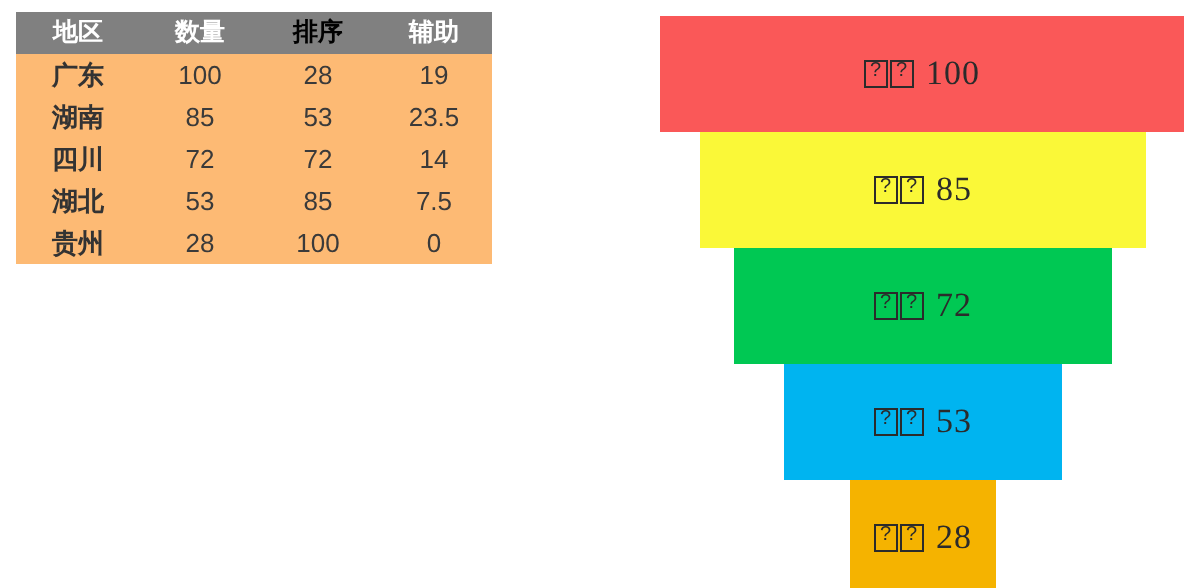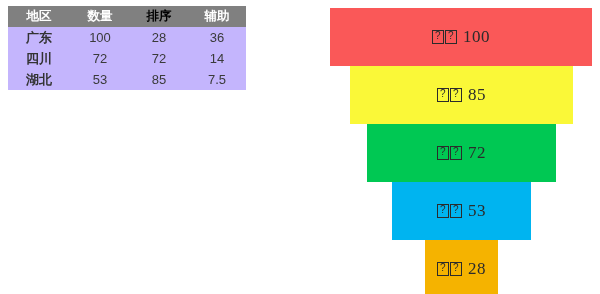--- a/index.html
+++ b/index.html
@@ -58,21 +58,21 @@
 
   table.data-table td {
     color: #3a3a3a;
     font-size: 13px;
     height: 21px;
     line-height: 21px;
     padding: 0;
     text-align: center;
     vertical-align: middle;
     border: none;
-    background: #c4b5fd;
+    background: #fdba74;
   }
 
   table.data-table td.cell-region {
     font-weight: bold;
     color: #333333;
   }
 
   
   #funnel-panel {
     position: absolute;
@@ -145,34 +145,46 @@
           <th class="col-value" style="background: rgb(128, 128, 128); color: rgb(255, 255, 255);">数量</th>
           <th class="col-order" style="background: rgb(128, 128, 128); color: #000000;">排序</th>
           <th class="col-helper" style="background: rgb(128, 128, 128); color: rgb(255, 255, 255);">辅助</th>
         </tr>
       </thead>
       <tbody>
         <tr>
           <td class="cell-region">广东</td>
           <td style="color: rgb(58, 58, 58);">100</td>
           <td style="color: rgb(58, 58, 58);">28</td>
-          <td style="color: rgb(58, 58, 58);">36</td>
+          <td style="color: rgb(58, 58, 58);">19</td>
+        </tr>
+        <tr>
+          <td class="cell-region">湖南</td>
+          <td style="color: rgb(58, 58, 58);">85</td>
+          <td style="color: rgb(58, 58, 58);">53</td>
+          <td style="color: rgb(58, 58, 58);">23.5</td>
         </tr>
         <tr>
           <td class="cell-region">四川</td>
           <td style="color: rgb(58, 58, 58);">72</td>
           <td style="color: rgb(58, 58, 58);">72</td>
           <td style="color: rgb(58, 58, 58);">14</td>
         </tr>
         <tr>
           <td class="cell-region">湖北</td>
           <td style="color: rgb(58, 58, 58);">53</td>
           <td style="color: rgb(58, 58, 58);">85</td>
           <td style="color: rgb(58, 58, 58); margin-top: 35px;">7.5</td>
         </tr>
+        <tr>
+          <td class="cell-region">贵州</td>
+          <td style="color: rgb(58, 58, 58);">28</td>
+          <td style="color: rgb(58, 58, 58);">100</td>
+          <td style="color: rgb(58, 58, 58);">0</td>
+        </tr>
       </tbody>
     </table>
   </div>
 
   <div id="funnel-panel">
 
     <div class="funnel-row">
       <div class="funnel-bar" style="background: rgb(250, 88, 88); width: 262px; left: 0px;">
         <span class="funnel-label"><span class="tofu-pair"><span class="tofu"></span><span class="tofu"></span></span><span class="label-num">100</span></span>
       </div>

